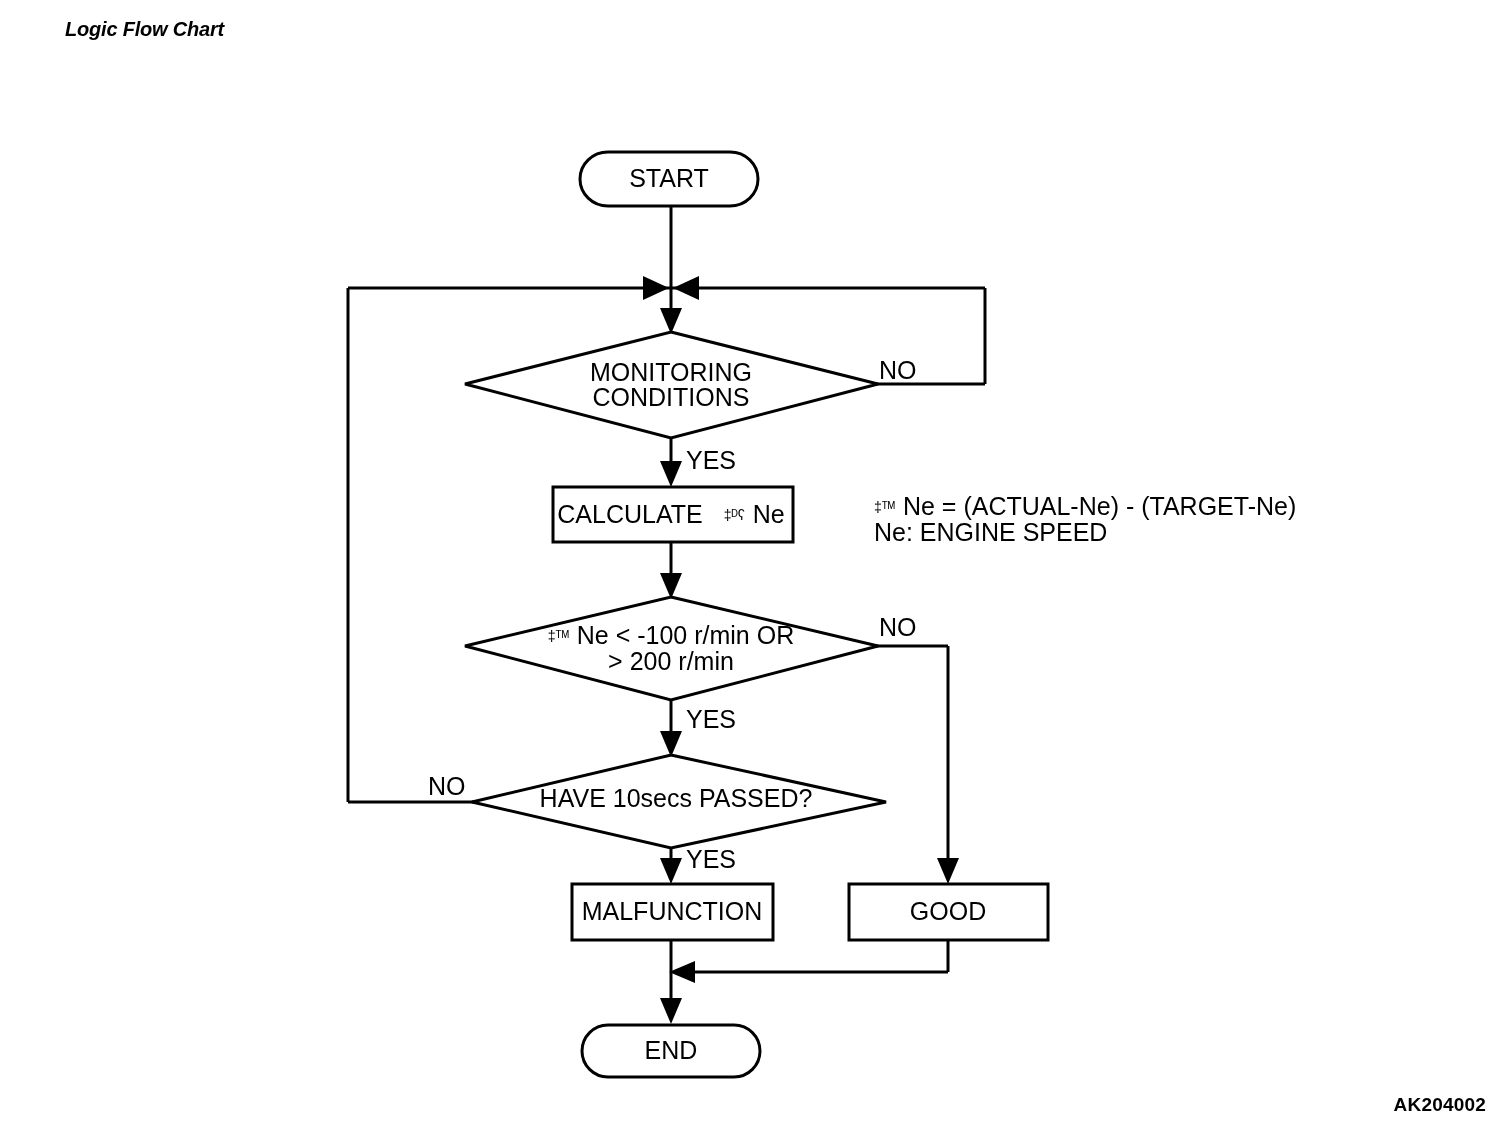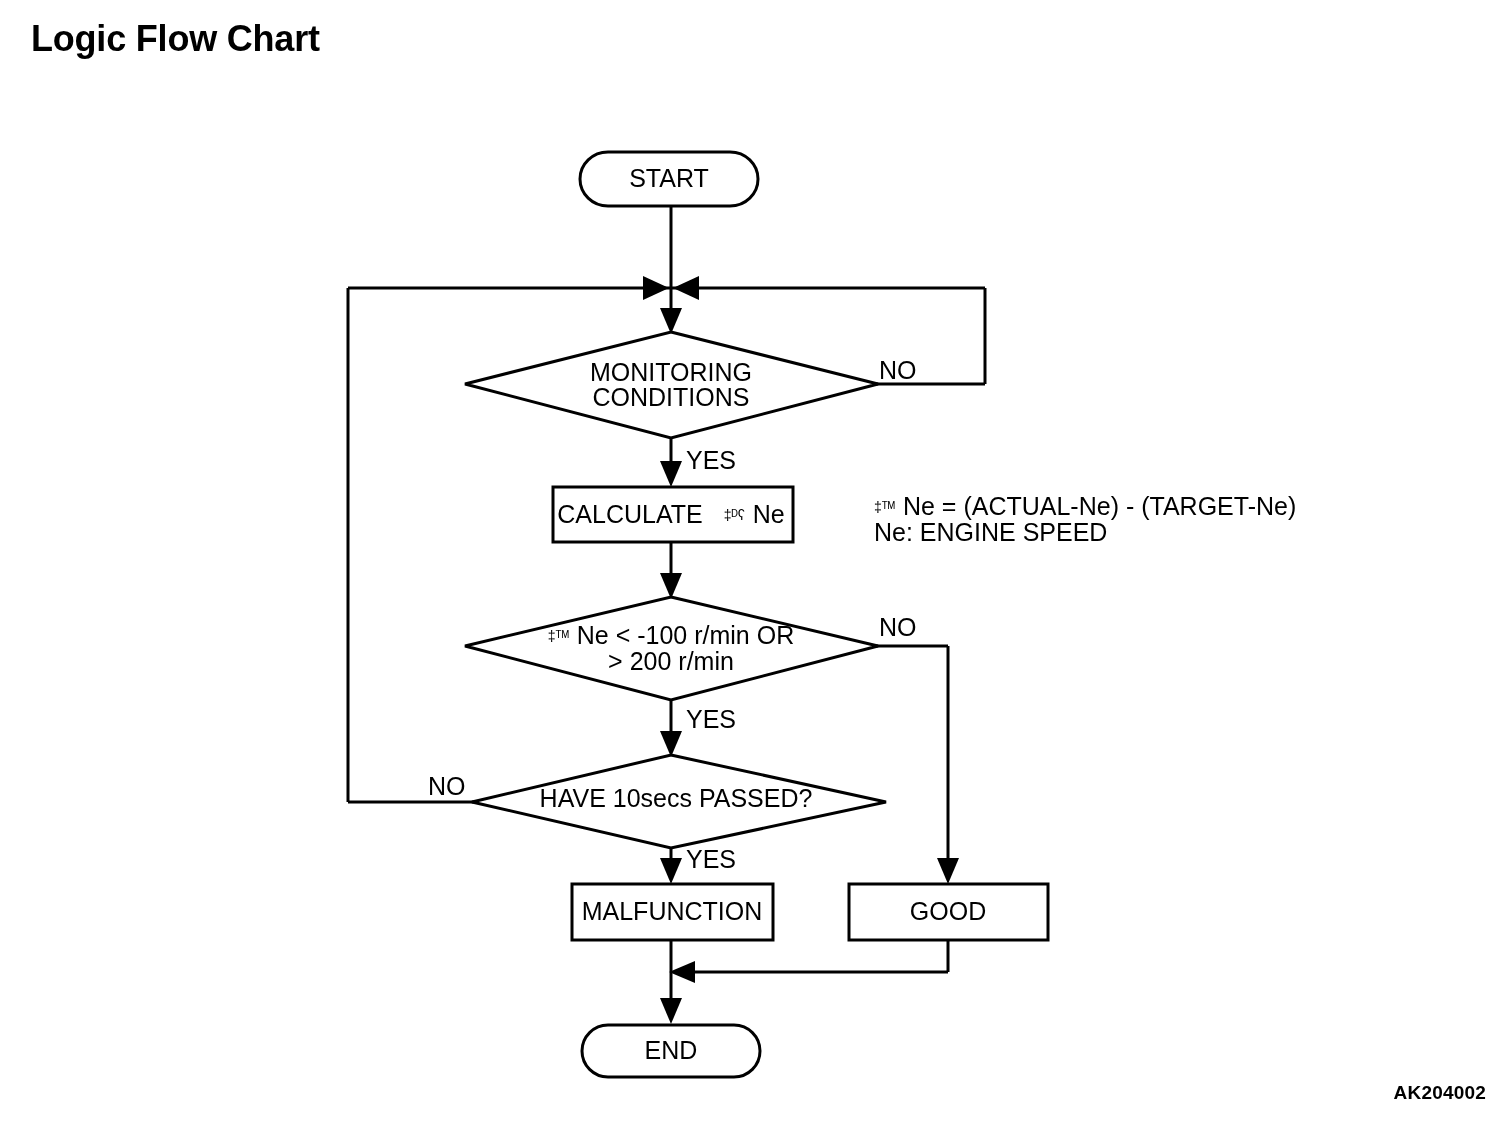--- a/index.html
+++ b/index.html
@@ -10,31 +10,32 @@
   body {
     width: 1504px;
     height: 1130px;
     position: relative;
     font-family: "Liberation Sans", sans-serif;
     color: #000000;
     overflow: hidden;
   }
   #page-title {
     position: absolute;
-    left: 31px;
+    left: 65px;
     top: 18px;
-    font-size: 36px;
+    font-size: 20px;
     font-weight: bold;
     letter-spacing: -0.2px;
     color: #000000;
+    font-style: italic;
   }
   #diagram-code {
     position: absolute;
     right: 18px;
-    bottom: 26px;
+    bottom: 14px;
     font-size: 19px;
     font-weight: bold;
     letter-spacing: 0.2px;
     color: #000000;
   }
   #flow-svg {
     position: absolute;
     left: 0;
     top: 0;
     width: 1504px;

